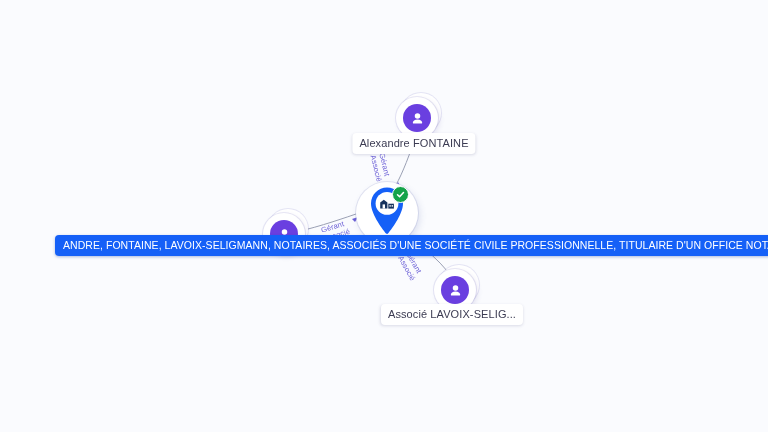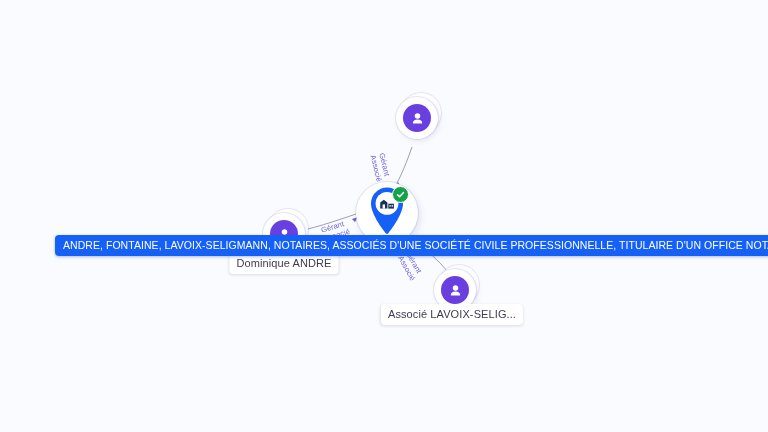--- a/index.html
+++ b/index.html
@@ -195,34 +195,34 @@
       <div class="halo2"></div>
       <div class="halo"></div>
       <div class="avatar">
         <svg width="17" height="17" viewBox="0 0 24 24" fill="#ffffff">
           <circle cx="12" cy="8.4" r="3.9"></circle>
           <path d="M12 13.4c-4 0-6.6 2.2-6.6 4.6 0 .9 1 1.2 2 1.2h9.2c1 0 2-.3 2-1.2 0-2.4-2.6-4.6-6.6-4.6z"></path>
         </svg>
       </div>
     </div>
   </div>
+  <div class="node-label" style="left:414px; top:133px;">Alexandre FONTAINE</div>
 
   <div class="node" style="left:284px; top:234px;">
     <div class="avatar-wrap">
       <div class="halo2"></div>
       <div class="halo"></div>
       <div class="avatar">
         <svg width="17" height="17" viewBox="0 0 24 24" fill="#ffffff">
           <circle cx="12" cy="8.4" r="3.9"></circle>
           <path d="M12 13.4c-4 0-6.6 2.2-6.6 4.6 0 .9 1 1.2 2 1.2h9.2c1 0 2-.3 2-1.2 0-2.4-2.6-4.6-6.6-4.6z"></path>
         </svg>
       </div>
     </div>
   </div>
-  <div class="node-label" style="left:284px; top:253px;">Dominique ANDRE</div>
 
   <div class="node" style="left:455px; top:290px;">
     <div class="avatar-wrap">
       <div class="halo2"></div>
       <div class="halo"></div>
       <div class="avatar">
         <svg width="17" height="17" viewBox="0 0 24 24" fill="#ffffff">
           <circle cx="12" cy="8.4" r="3.9"></circle>
           <path d="M12 13.4c-4 0-6.6 2.2-6.6 4.6 0 .9 1 1.2 2 1.2h9.2c1 0 2-.3 2-1.2 0-2.4-2.6-4.6-6.6-4.6z"></path>
         </svg>

